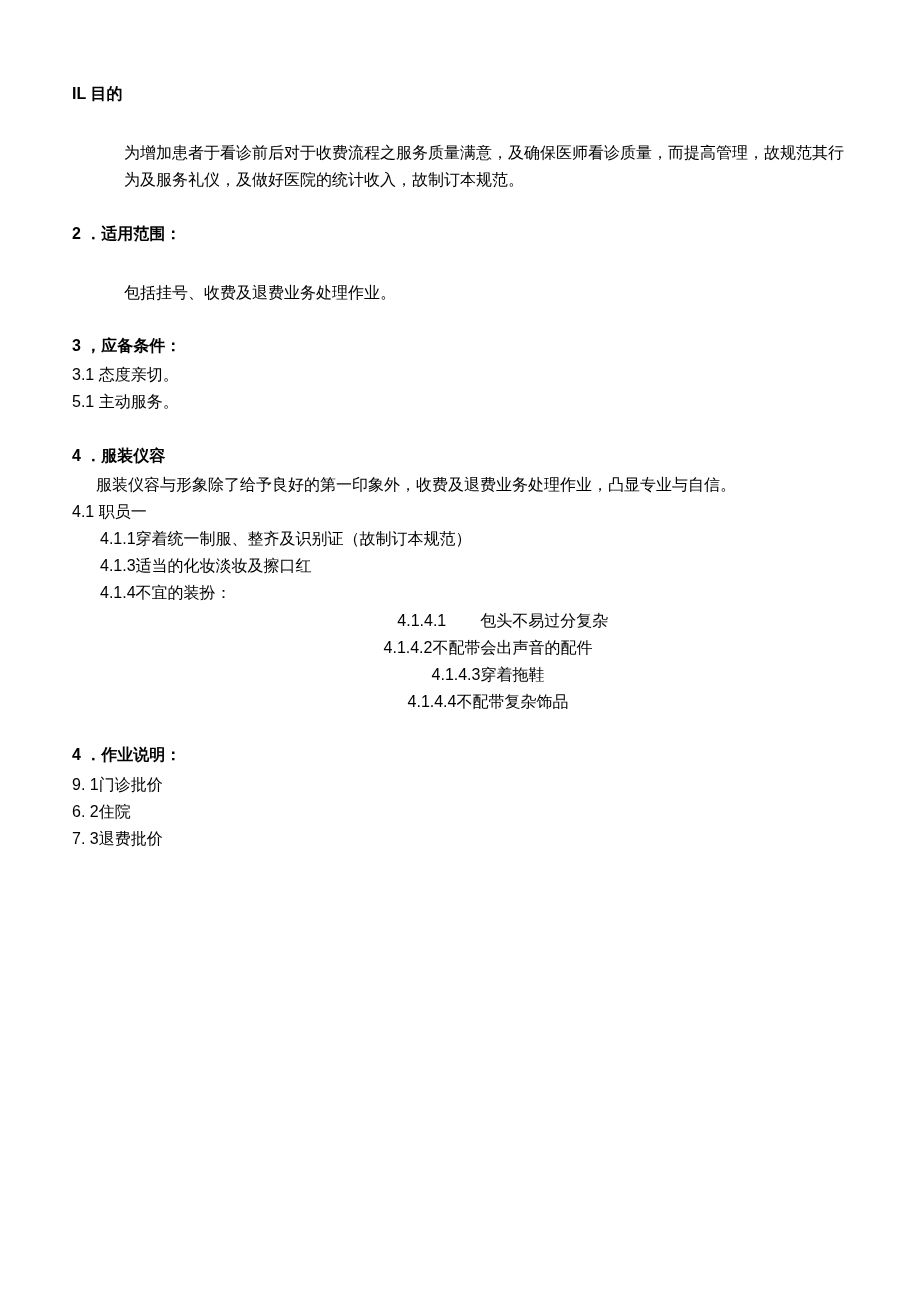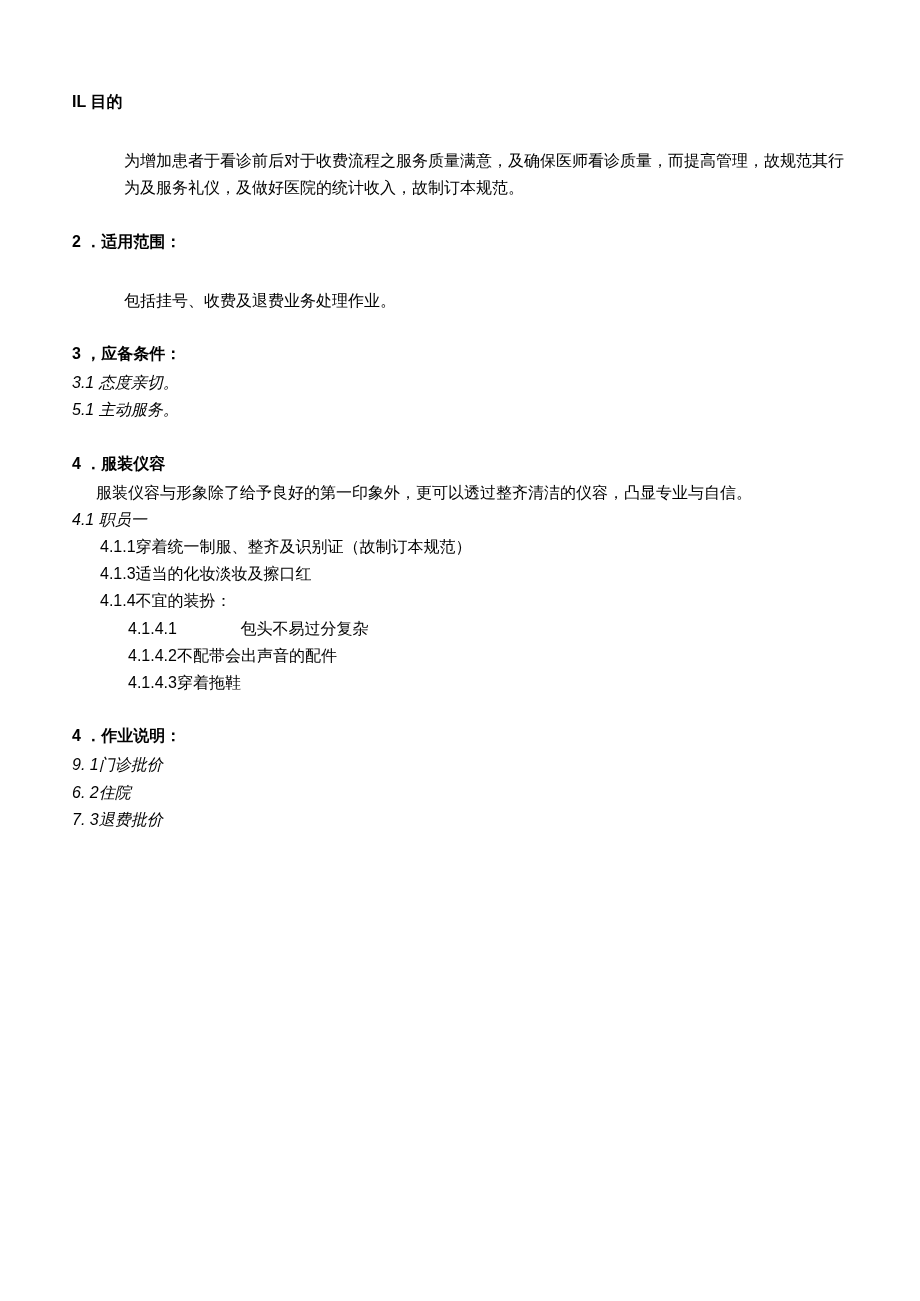--- a/index.html
+++ b/index.html
@@ -14,38 +14,38 @@
   }
   .page {
     padding: 80px 72px 60px 72px;
   }
   .heading {
     font-weight: bold;
     margin-top: 26px;
     margin-bottom: 2px;
   }
   .heading.first {
-    margin-top: 8px;
+    margin-top: 0;
   }
   .body-indent1 {
     padding-left: 52px;
     margin-top: 32px;
   }
   .body-indent0 {
     padding-left: 24px;
   }
   .sub-item {
     padding-left: 0;
-    font-style: italic;
   }
   .sub-sub-item {
     padding-left: 28px;
   }
   .sub-sub-sub-item {
     padding-left: 56px;
+    text-align: center;
   }
   .num-wide {
     display: inline-block;
     min-width: 108px;
   }
 </style>
 </head>
 <body>
 
 <div class="page">
@@ -54,30 +54,31 @@
   <div class="body-indent1">为增加患者于看诊前后对于收费流程之服务质量满意，及确保医师看诊质量，而提高管理，故规范其行为及服务礼仪，及做好医院的统计收入，故制订本规范。</div>
 
   <div class="heading">2 ．适用范围：</div>
   <div class="body-indent1">包括挂号、收费及退费业务处理作业。</div>
 
   <div class="heading">3 ，应备条件：</div>
   <div class="sub-item">3.1 态度亲切。</div>
   <div class="sub-item">5.1 主动服务。</div>
 
   <div class="heading">4 ．服装仪容</div>
-  <div class="body-indent0">服装仪容与形象除了给予良好的第一印象外，更可以透过整齐清洁的仪容，凸显专业与自信。</div>
+  <div class="body-indent0">服装仪容与形象除了给予良好的第一印象外，收费及退费业务处理作业，凸显专业与自信。</div>
   <div class="sub-item">4.1 职员一</div>
   <div class="sub-sub-item">4.1.1穿着统一制服、整齐及识别证（故制订本规范）</div>
   <div class="sub-sub-item">4.1.3适当的化妆淡妆及擦口红</div>
   <div class="sub-sub-item">4.1.4不宜的装扮：</div>
   <div class="sub-sub-sub-item">
     <span class="num-wide">4.1.4.1</span>
     <span>包头不易过分复杂</span>
   </div>
   <div class="sub-sub-sub-item">4.1.4.2不配带会出声音的配件</div>
   <div class="sub-sub-sub-item">4.1.4.3穿着拖鞋</div>
+  <div class="sub-sub-sub-item">4.1.4.4不配带复杂饰品</div>
 
   <div class="heading">4 ．作业说明：</div>
   <div class="sub-item">9. 1门诊批价</div>
   <div class="sub-item">6. 2住院</div>
   <div class="sub-item">7. 3退费批价</div>
 
 </div>
 
 </body></html>

